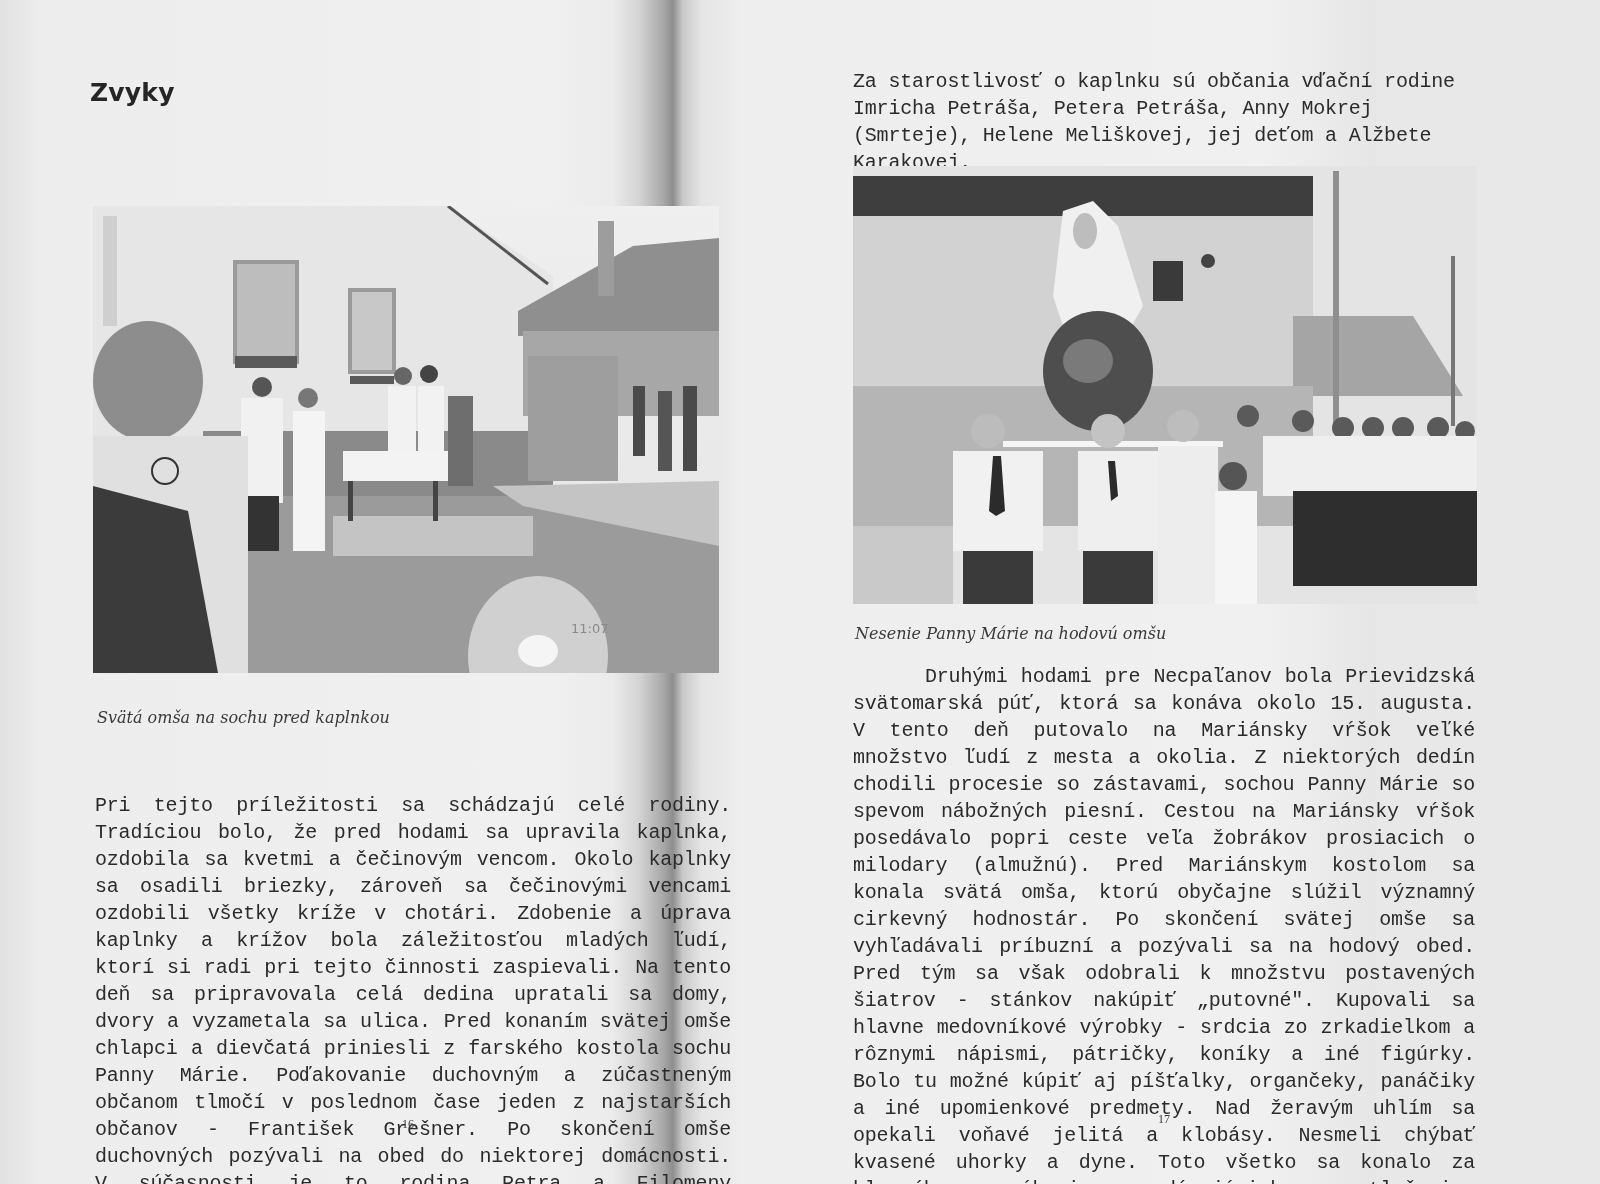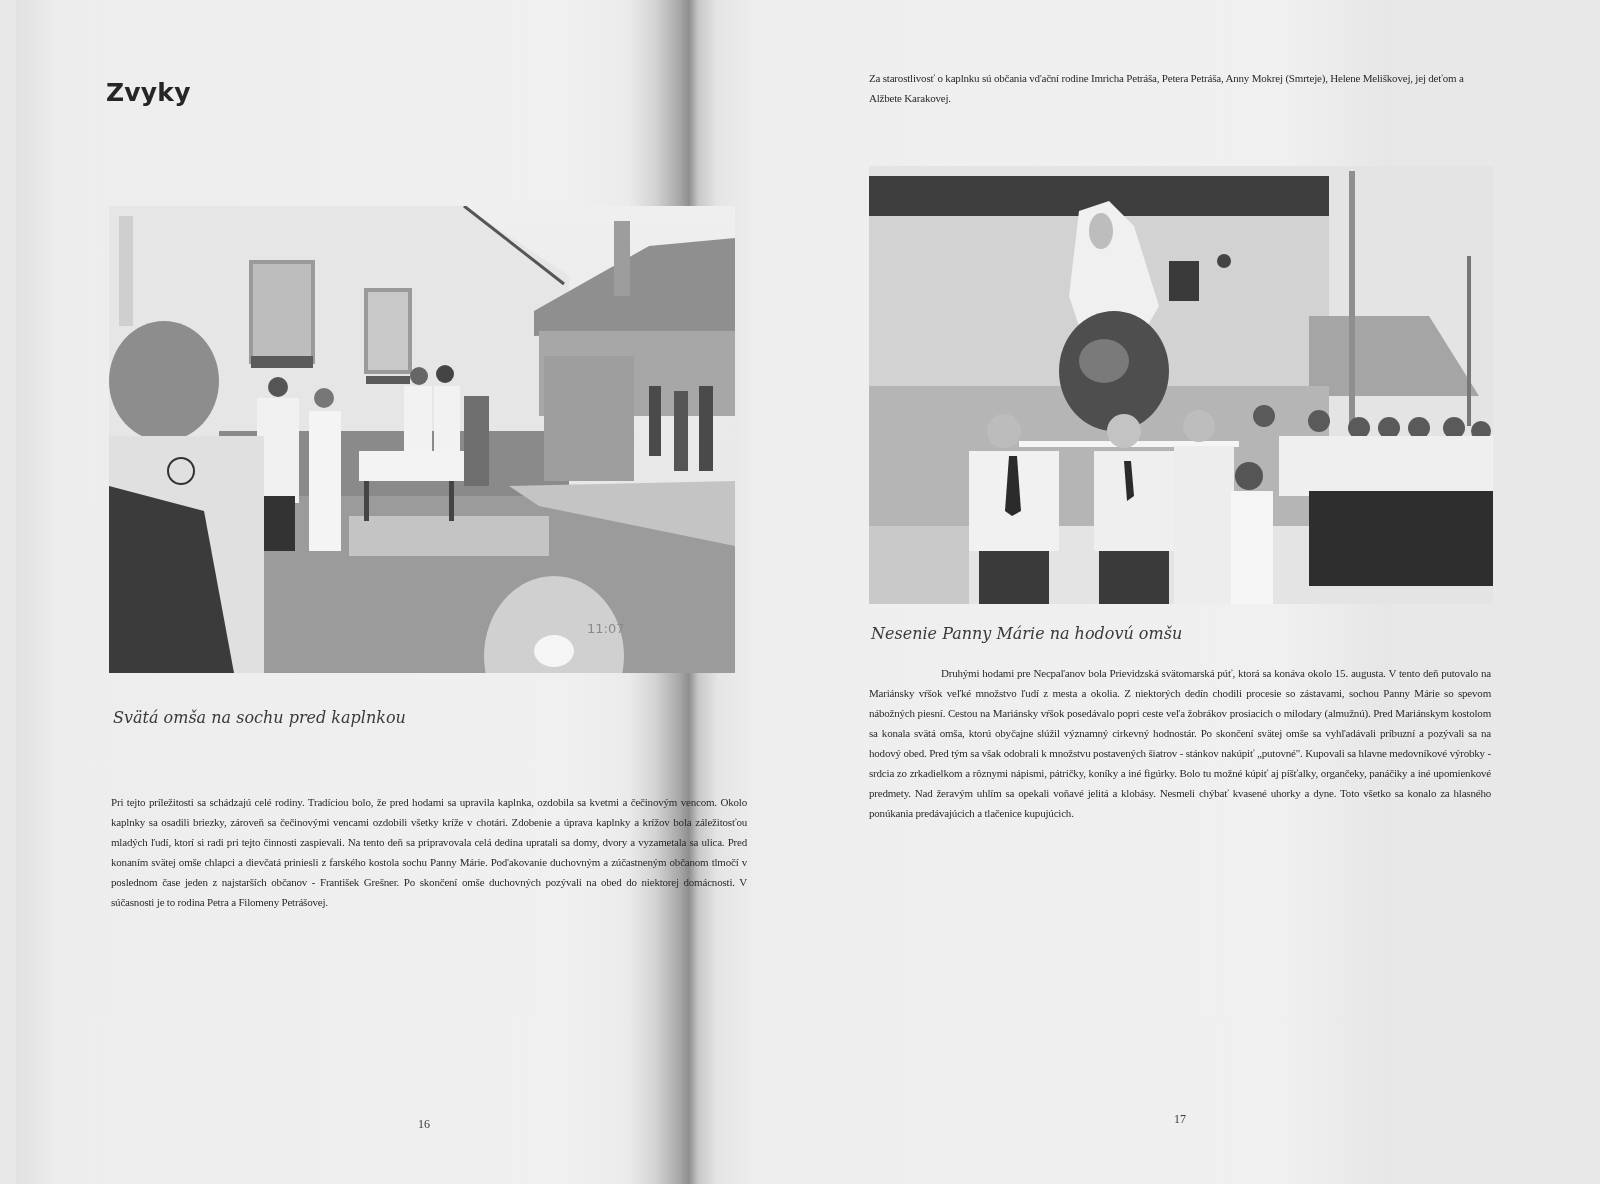--- a/index.html
+++ b/index.html
@@ -2,35 +2,34 @@
 <html><head>
   <meta charset="utf-8">
   <style>
     * { box-sizing: border-box; margin: 0; padding: 0; }
     html, body { width: 1600px; height: 1184px; overflow: hidden; background: #e9e8e8; }
     .spread {
       position: relative; width: 1376px; height: 1184px;
       background: linear-gradient(90deg, #e2e1e1 0%, #eeeded 3%, #f1f0f0 40%, #ecebeb 44.5%, #d4d3d3 46.5%, #a9a8a8 48.2%, #8f8e8e 48.9%, #c9c8c8 49.6%, #e6e5e5 51%, #efeeee 54%, #f1f0f0 92%, #e7e6e6 100%);
       font-family: "DejaVu Sans", sans-serif;
       color: #2a2a2a;
-      margin-left: 16px;
     }
     .page { position: absolute; top: 0; height: 1184px; }
     .page-left { left: 0; width: 780px; }
     .page-right { left: 780px; width: 820px; }
 
     .heading {
       position: absolute; left: 90px; top: 78px;
       font-family: "DejaVu Sans", sans-serif; font-weight: bold;
       font-size: 25px; color: #262626; letter-spacing: 0.2px;
     }
     .para {
       position: absolute;
-      font-family: Liberation Serif, serif;
-      font-size: 11px; line-height: 20px; color: #2b2b2b;
+      font-family: Liberation Mono, monospace;
+      font-size: 20px; line-height: 27px; color: #2b2b2b;
       text-align: justify; letter-spacing: -0.2px;
     }
     .para.indent { text-indent: 72px; }
     .p-left-1 { left: 90px; top: 130px; width: 640px; }
     .p-left-2 { left: 95px; top: 792px; width: 636px; }
     .p-right-1 { left: 73px; top: 68px; width: 622px; text-align: left; }
     .p-right-2 { left: 73px; top: 663px; width: 622px; }
 
     .caption {
       position: absolute;

